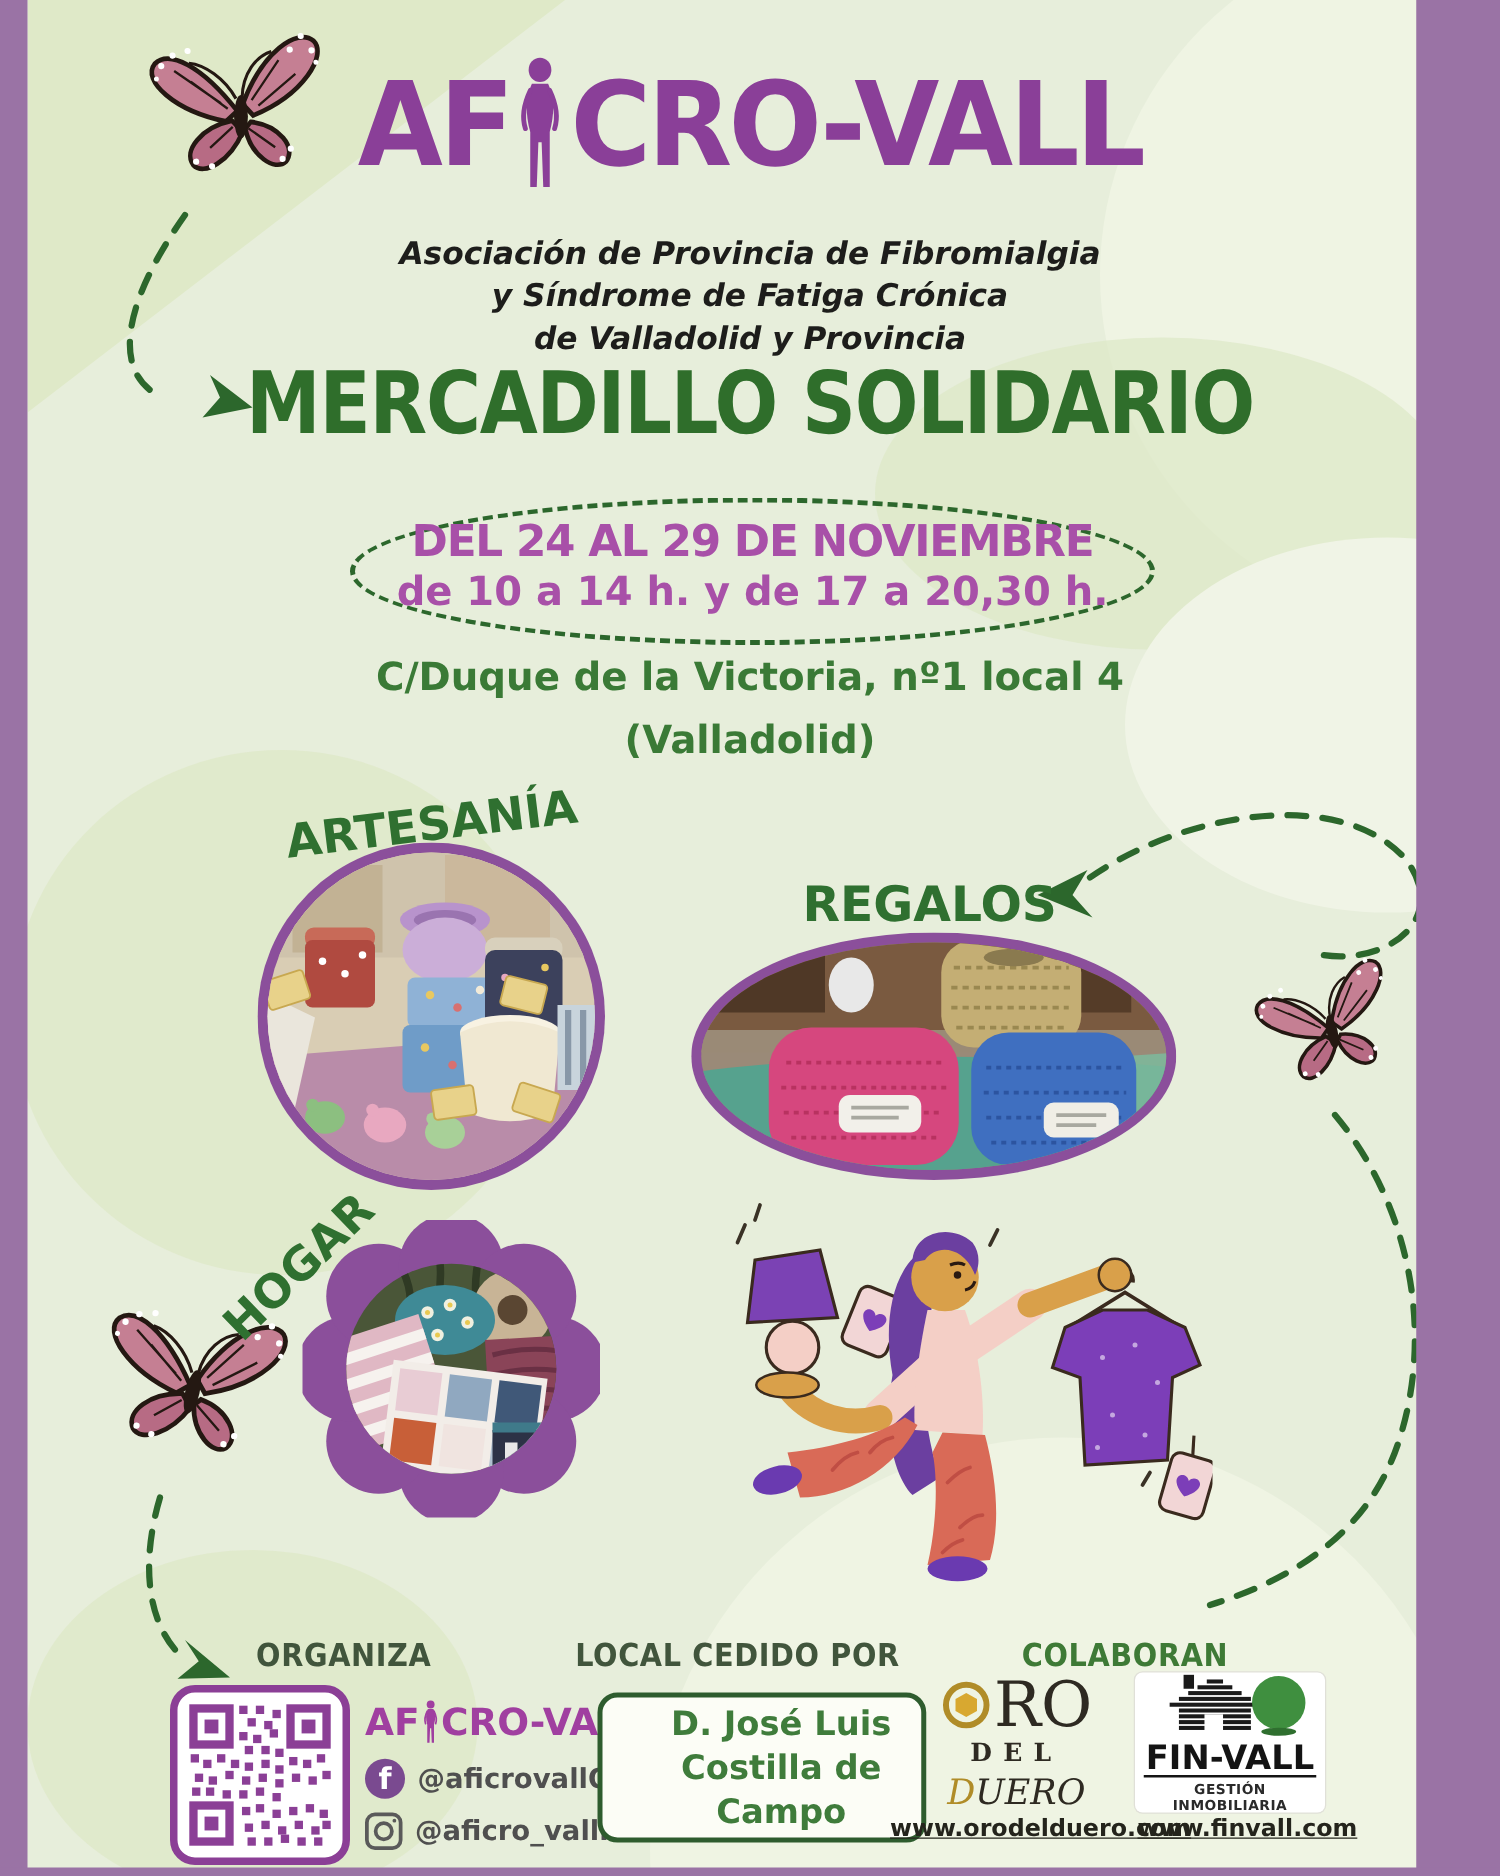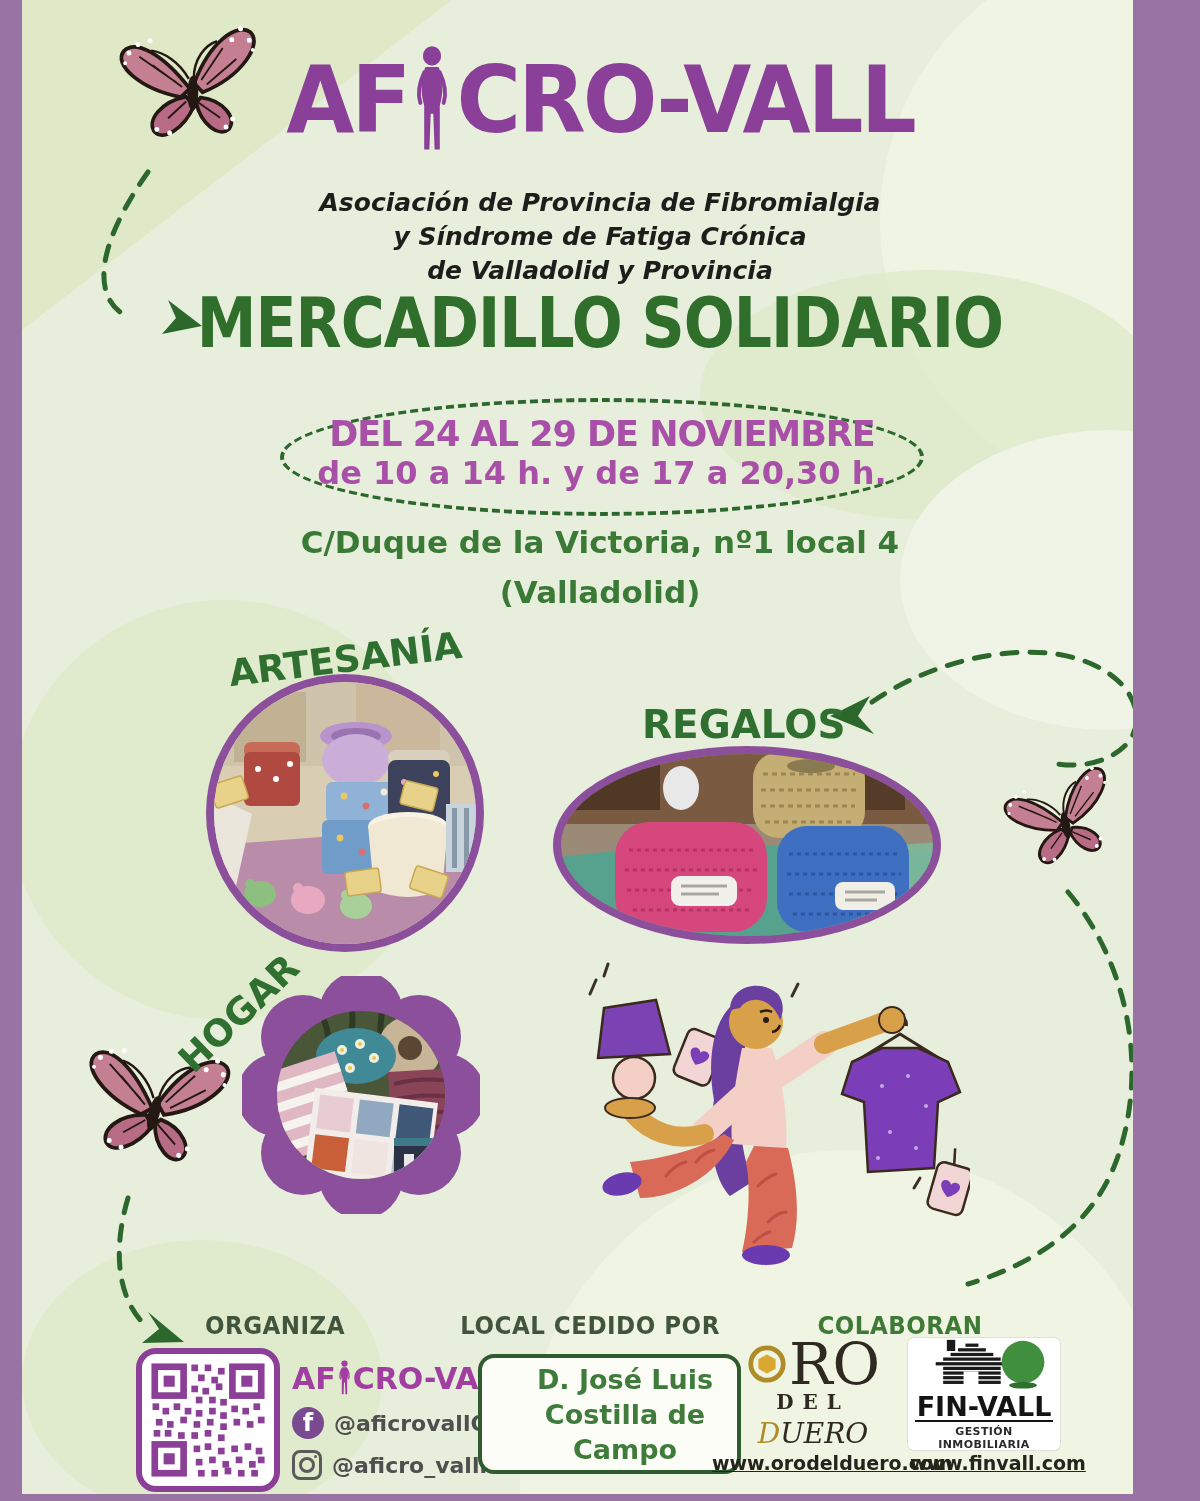--- a/index.html
+++ b/index.html
@@ -54,21 +54,21 @@
   .social{display:flex;align-items:center;gap:10px;margin-top:11px;font-size:22px;font-weight:800;color:#4f4f4f;}
   .fb-icon{width:32px;height:32px;border-radius:50%;background:#7a4a90;color:#fff;font-size:24px;
            font-weight:800;display:flex;align-items:center;justify-content:center;}
   .ig-icon{width:24px;height:24px;border:3px solid #5a5a5a;border-radius:8px;position:relative;display:inline-block;}
   .ig-icon i{position:absolute;inset:4px;border:3px solid #5a5a5a;border-radius:50%;}
   .ig-icon::after{content:"";position:absolute;top:2px;right:2px;width:3px;height:3px;background:#5a5a5a;border-radius:50%;}
   .localbox{left:478px;top:1354px;width:224px;height:112px;background:#fcfdf6;border:4px solid #2e5c2e;
             border-radius:16px;display:flex;flex-direction:column;justify-content:center;text-align:center;
             font-size:27px;font-weight:800;color:#3f7c3b;line-height:35px;padding-left:31px;}
   .oro{left:724px;top:1340px;width:178px;text-align:center;color:#2e2a22;font-family:"DejaVu Serif",serif;}
-  .oro1{display:flex;justify-content:center;align-items:center;gap:1px;font-size:58px;line-height:48px;}
+  .oro1{display:flex;justify-content:center;align-items:center;gap:1px;font-size:50px;line-height:48px;}
   .oro2{font-size:20px;letter-spacing:9px;margin-top:2px;font-weight:700;}
   .oro3{font-size:28px;line-height:40px;font-style:italic;}
   .gold{color:#b08c28;}
   .oro-url{left:712px;top:1452px;width:200px;text-align:center;font-size:19px;font-weight:800;
            color:#24241c;text-decoration:underline;}
   .fv-card{left:908px;top:1338px;width:152px;height:112px;background:#fff;border-radius:6px;
            text-align:center;box-shadow:0 0 0 1px #e0e0d8;}
   .fv-name{font-size:27px;font-weight:800;color:#141414;line-height:26px;display:inline-block;
            border-bottom:2px solid #141414;padding:0 2px;}
   .fv-tag{font-size:11px;font-weight:700;color:#2a2a2a;letter-spacing:.4px;margin-top:3px;}

